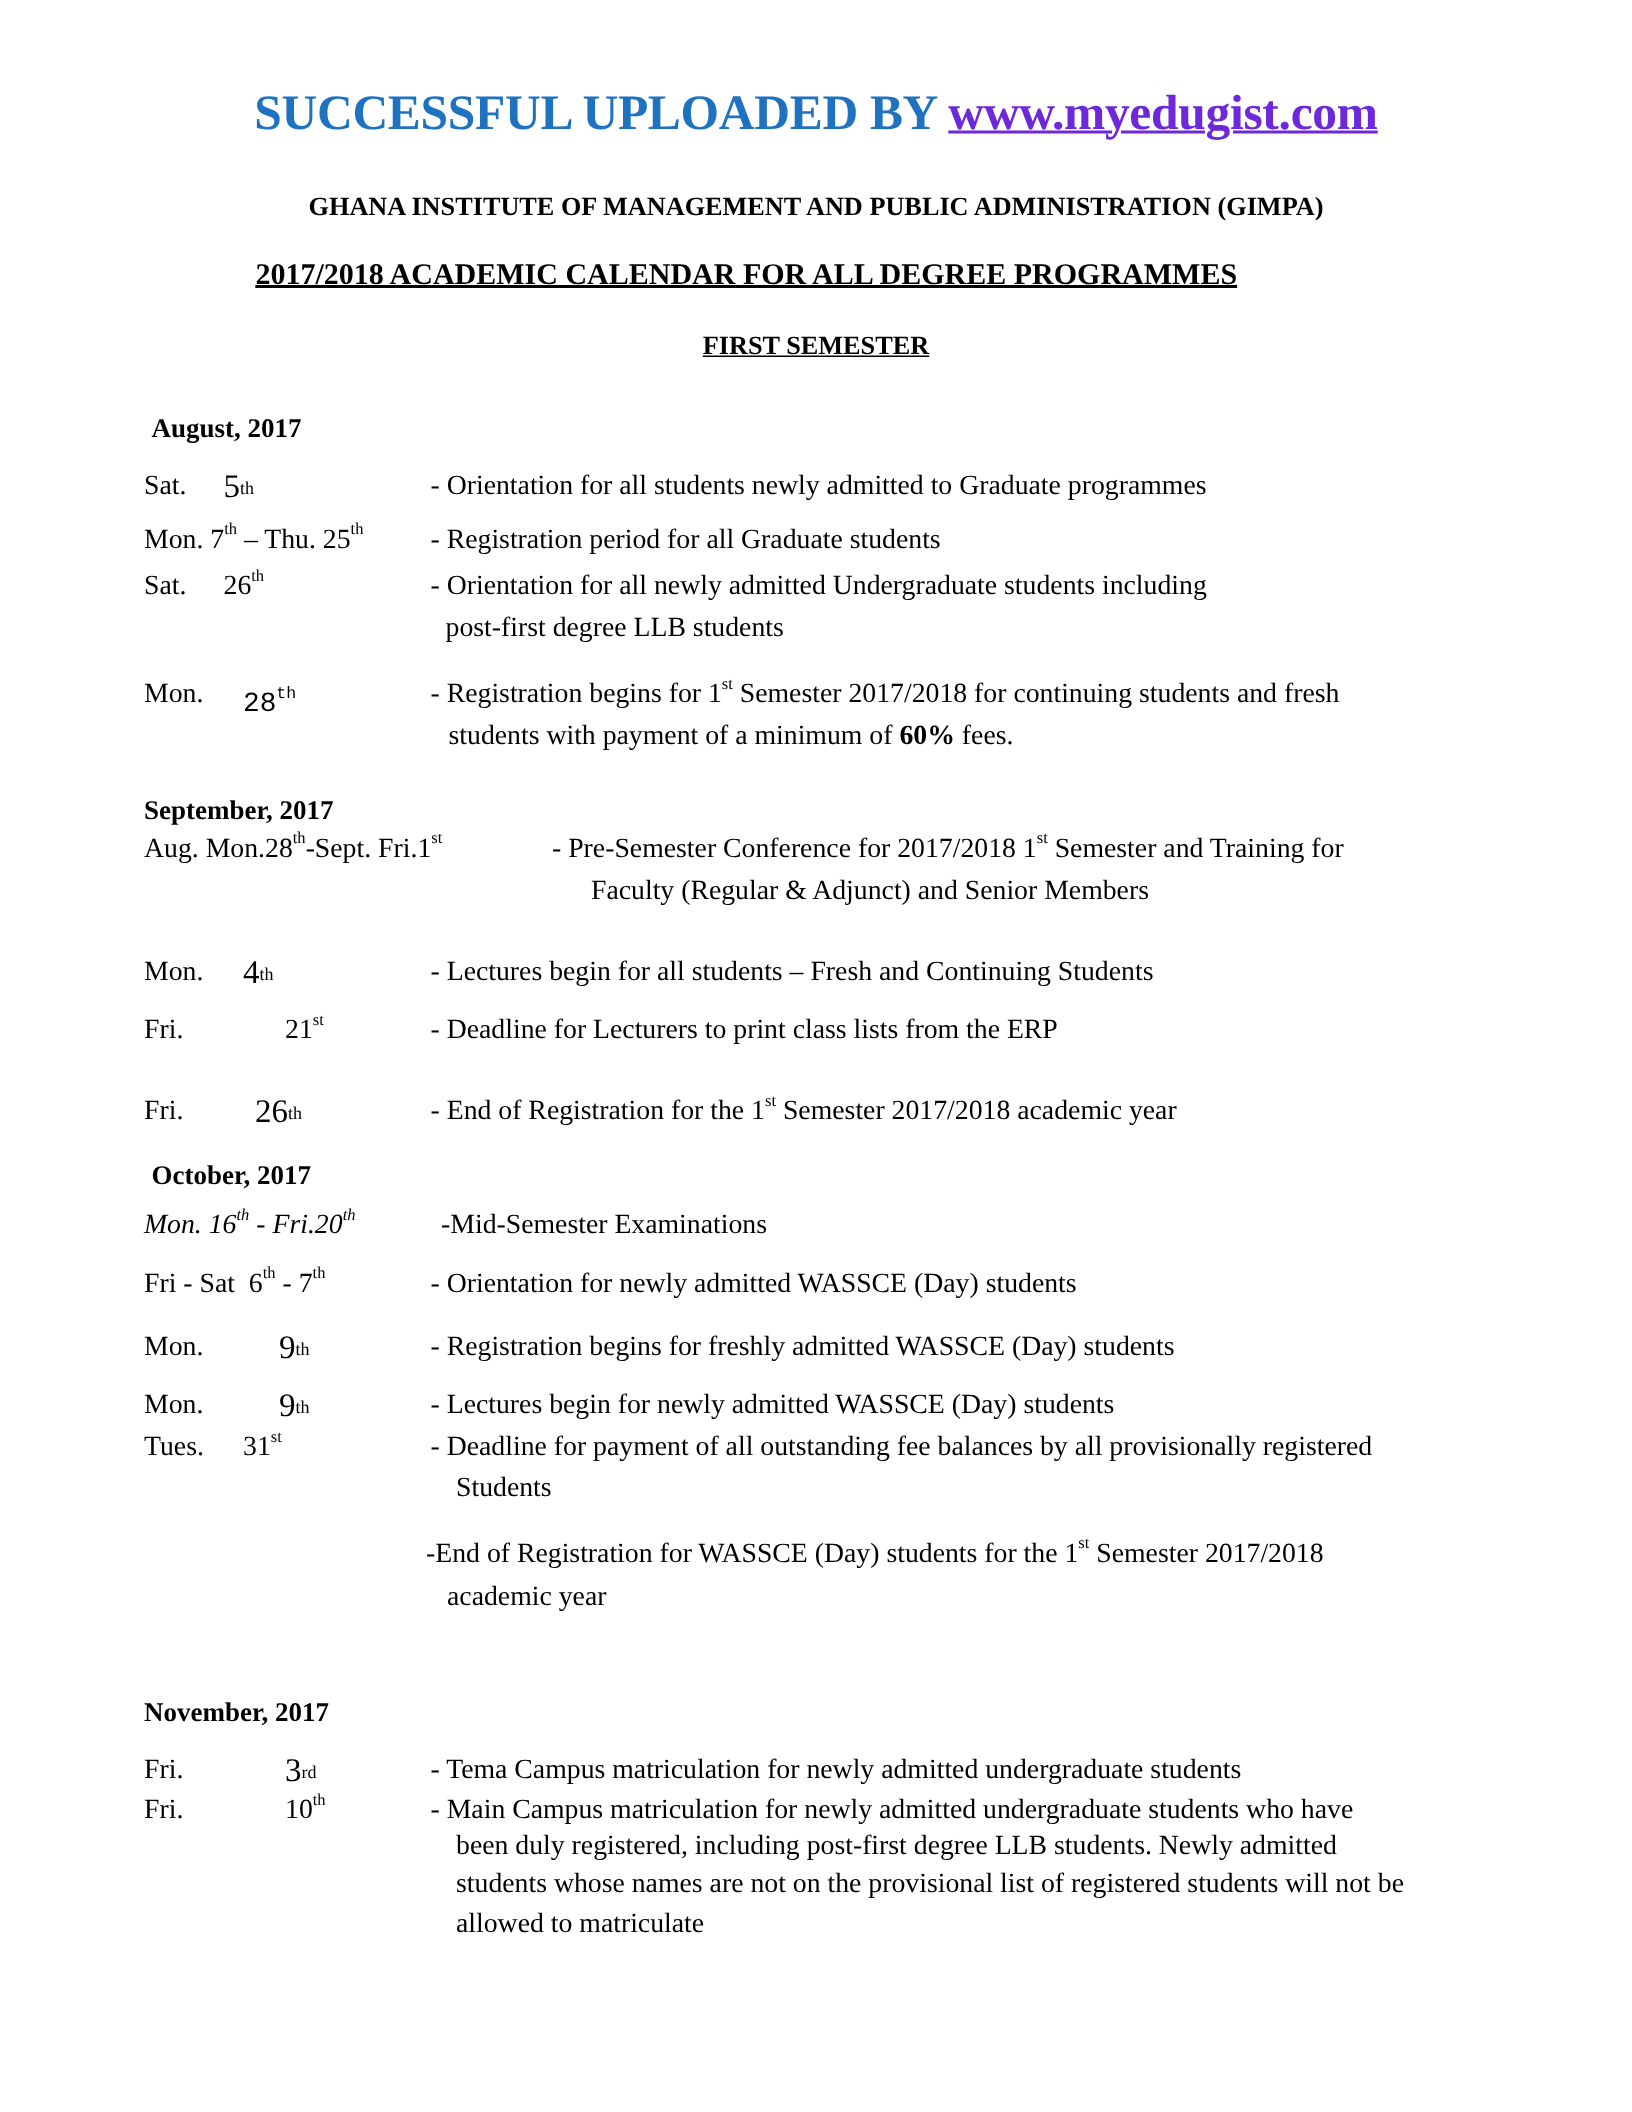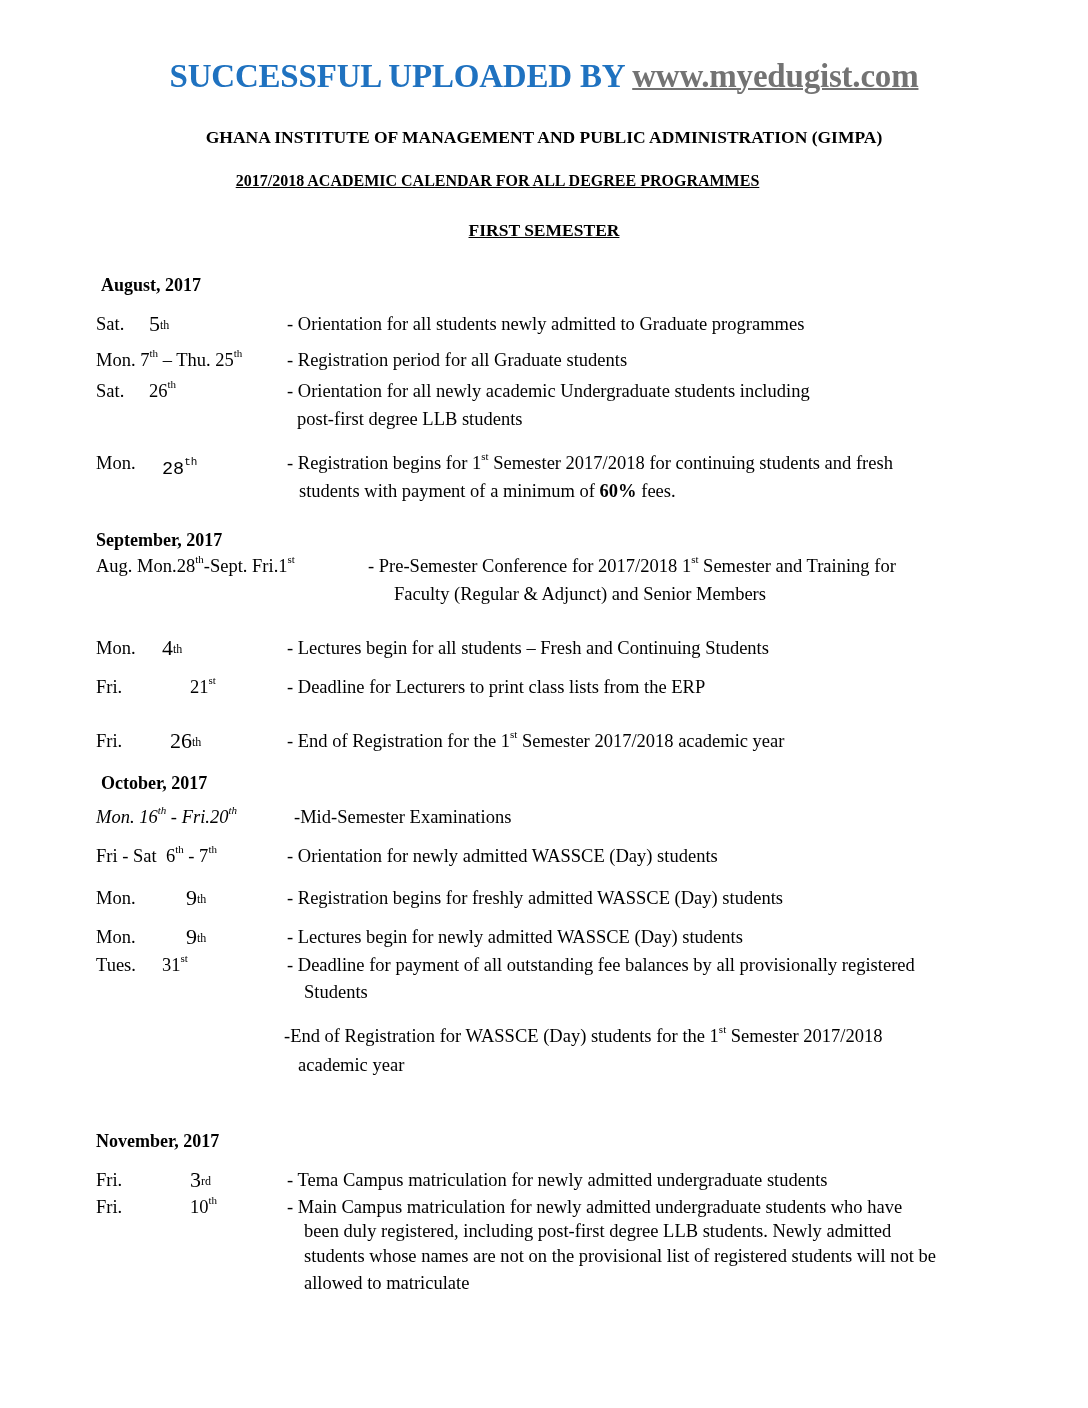--- a/index.html
+++ b/index.html
@@ -5,23 +5,23 @@
   html, body { margin: 0; padding: 0; background: #ffffff; }
   body {
     width: 1088px; height: 1408px; position: relative; overflow: hidden;
     font-family: "Liberation Serif", "DejaVu Serif", serif; color: #000;
   }
   .abs { position: absolute; white-space: nowrap; }
   .banner {
     top: 58px; left: 0; width: 1088px; text-align: center;
     font-size: 33px; font-weight: bold; color: #1f72c0; letter-spacing: -0.2px;
   }
-  .banner a { color: #737373; text-decoration: underline; text-decoration-thickness: 2px; }
+  .banner a { color: #6d28d9; text-decoration: underline; text-decoration-thickness: 2px; }
   .h1 { top: 127px; left: 0; width: 1088px; text-align: center; font-size: 17.5px; font-weight: bold; }
-  .h2 { top: 172px; left: 0; width: 995px; text-align: center; font-size: 16px; font-weight: bold; text-decoration: underline; }
+  .h2 { top: 172px; left: 0; width: 995px; text-align: center; font-size: 20px; font-weight: bold; text-decoration: underline; }
   .h3 { top: 220px; left: 0; width: 1088px; text-align: center; font-size: 17.5px; font-weight: bold; text-decoration: underline; }
   .month { font-size: 18px; font-weight: bold; }
   .t { font-size: 18.5px; }
   sup { font-size: 11px; line-height: 0; vertical-align: 9px; }
   .supb { font-size: 12px; vertical-align: 2px; }
   .big { font-size: 22px; }
   b { font-weight: bold; }
 </style>
 </head>
 <body>
@@ -43,21 +43,21 @@
 </div>
 
 <div>
   <span class="abs t" style="top:350px;left:96px;"><span>Mon. 7</span><sup>th</sup><span> – Thu. 25</span><sup>th</sup></span>
   <span class="abs t" style="top:350px;left:287px;">- Registration period for all Graduate students</span>
 </div>
 
 <div>
   <span class="abs t" style="top:381px;left:96px;">Sat.</span>
   <span class="abs t" style="top:381px;left:149px;"><span>26</span><sup>th</sup></span>
-  <span class="abs t" style="top:381px;left:287px;">- Orientation for all newly academic Undergraduate students including</span>
+  <span class="abs t" style="top:381px;left:287px;">- Orientation for all newly admitted Undergraduate students including</span>
   <span class="abs t" style="top:409px;left:297px;">post-first degree LLB students</span>
 </div>
 
 <div>
   <span class="abs t" style="top:453px;left:96px;">Mon.</span>
   <span class="abs t" style="top:459px;left:162px;font-family:Liberation Mono, monospace;"><span>28</span><sup>th</sup></span>
   <span class="abs t" style="top:453px;left:287px;"><span>- Registration begins for 1</span><sup>st</sup><span> Semester 2017/2018 for continuing students and fresh</span></span>
   <span class="abs t" style="top:481px;left:299px;"><span>students with payment of a minimum of </span><b>60%</b><span> fees.</span></span>
 </div>
 

